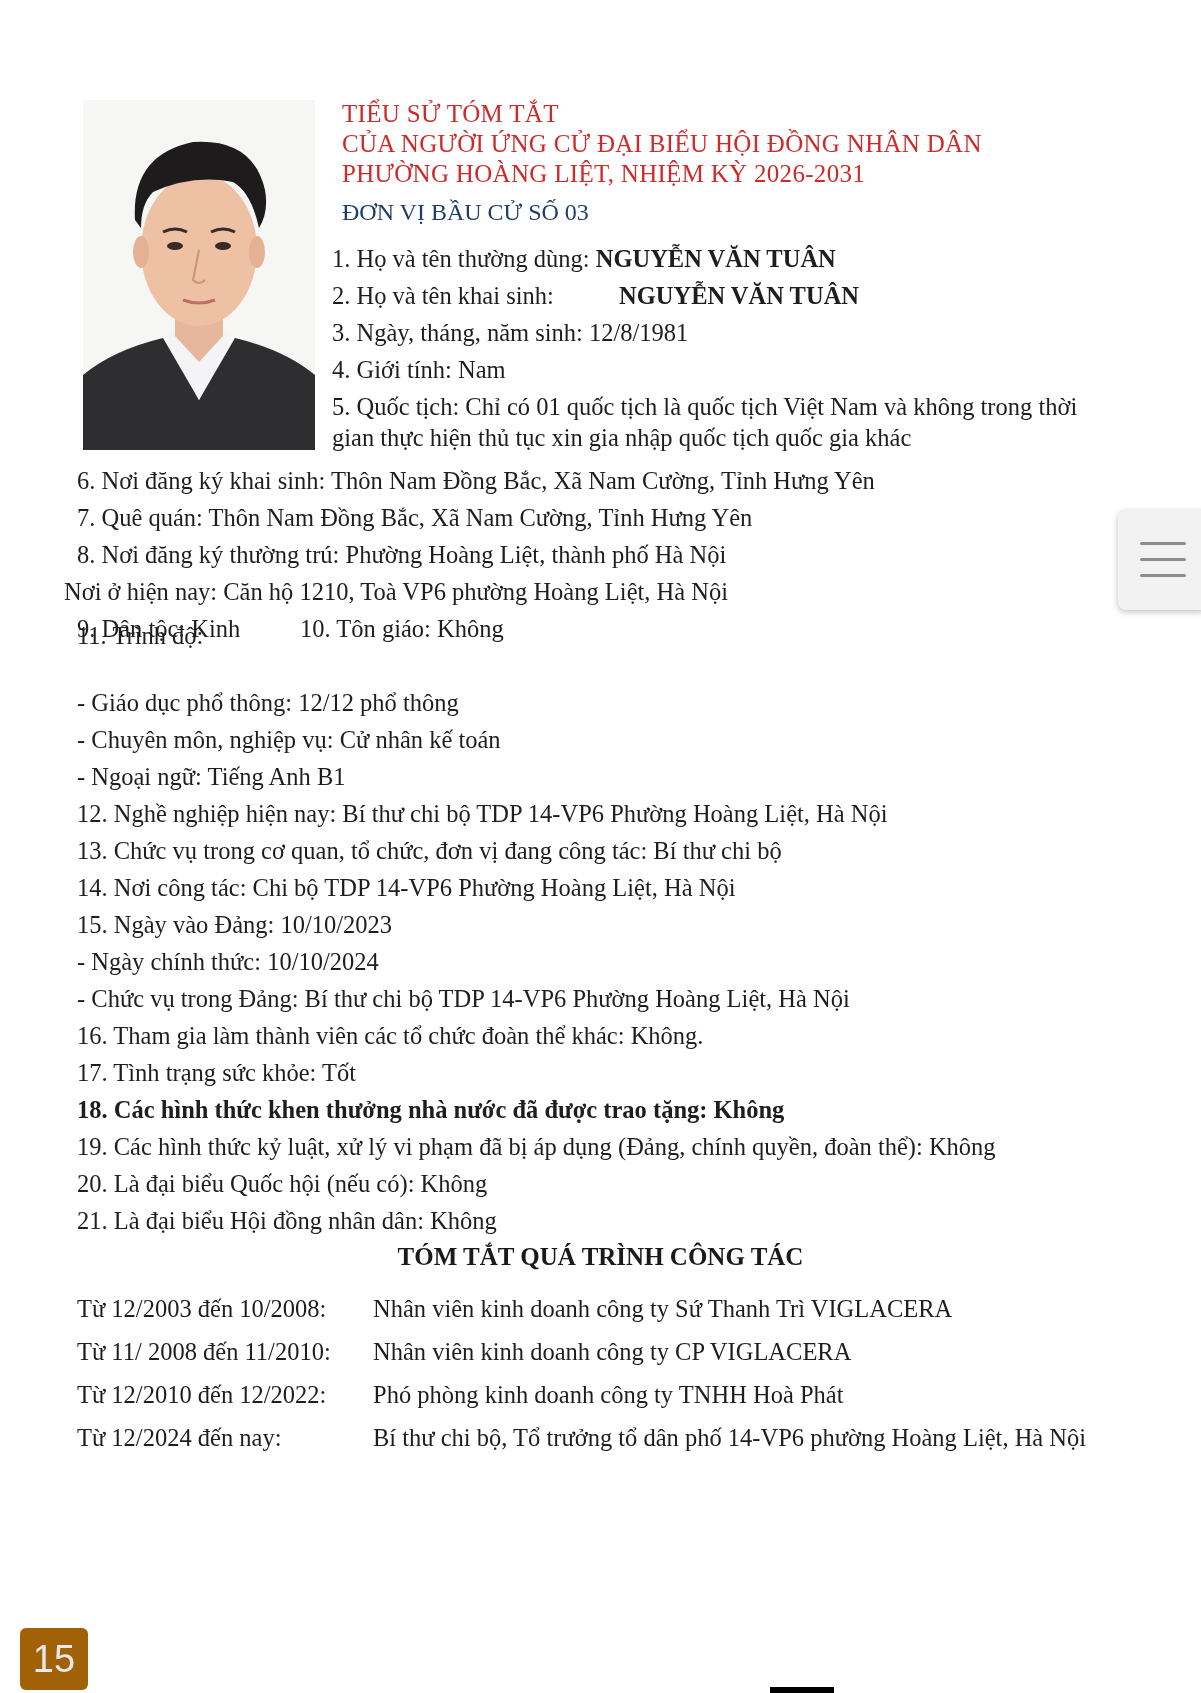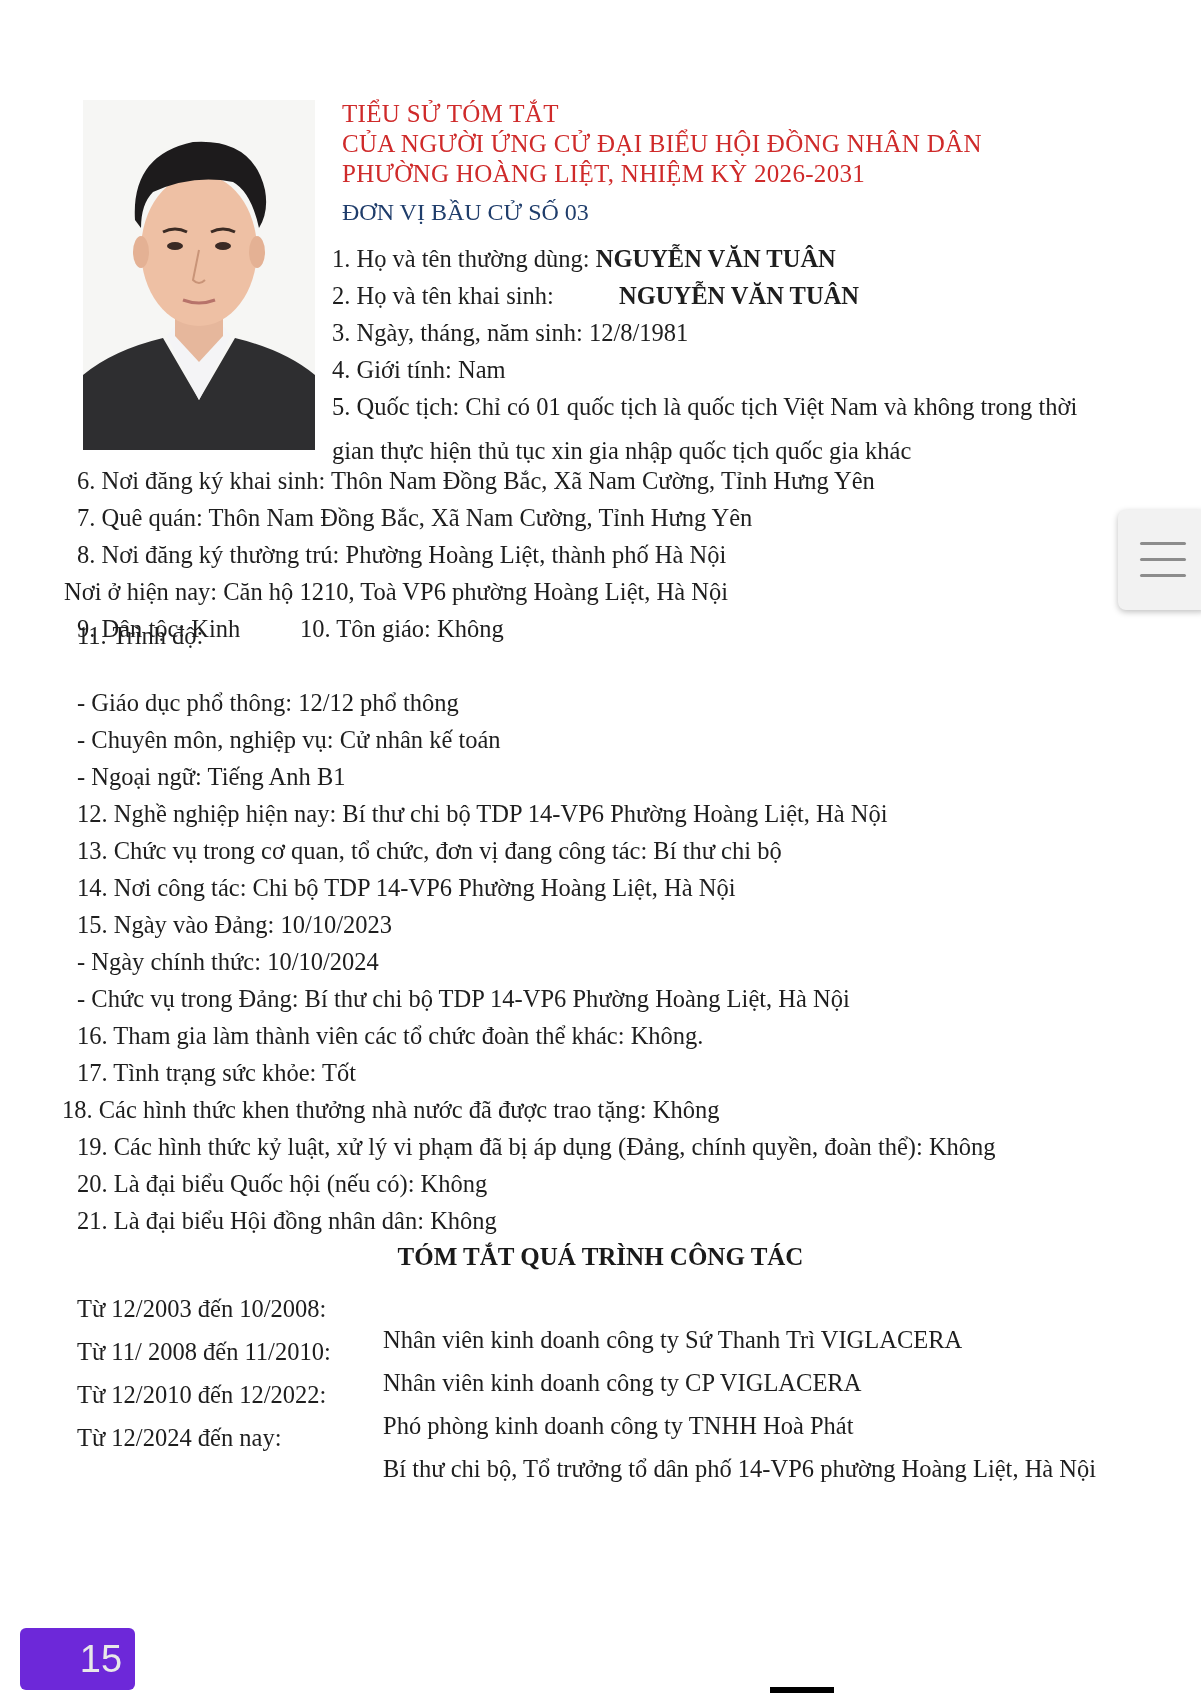--- a/index.html
+++ b/index.html
@@ -21,33 +21,33 @@
     .line {
       position: absolute; font-size: 24.5px; line-height: 30px; white-space: nowrap;
     }
     .line .b { font-weight: bold; }
     .work-title {
       position: absolute; left: 0; width: 1201px; text-align: center; top: 1243px;
       font-size: 25px; font-weight: bold; color: #1a1a1a;
     }
     .wrow { position: absolute; left: 77px; font-size: 24.5px; line-height: 32px; }
     .wrow .period { position: absolute; left: 0; white-space: nowrap; }
-    .wrow .desc { position: absolute; left: 306px; width: 720px; margin-top: 31px; }
+    .wrow .desc { position: absolute; left: 296px; width: 720px; }
 
     .menu-btn {
       position: absolute; left: 1118px; top: 510px; width: 90px; height: 100px;
       background: #f2f2f2; border-radius: 8px;
       box-shadow: 0 2px 6px rgba(0,0,0,0.25);
     }
     .menu-btn .bar { position: absolute; left: 22px; width: 46px; height: 3px; background: #8c8c8c; border-radius: 2px; }
 
     .page-badge {
       position: absolute; left: 20px; top: 1628px; width: 68px; height: 62px;
-      background: #6d28d9; border-radius: 6px; color: #e8e8e8;
-      font-family: "Liberation Sans", sans-serif; font-size: 38px; line-height: 62px; text-align: center; padding-left: 47px;
+      background: #a16207; border-radius: 6px; color: #e8e8e8;
+      font-family: "Liberation Sans", sans-serif; font-size: 38px; line-height: 62px; text-align: center;
     }
     .bottom-bar { position: absolute; left: 770px; top: 1687px; width: 64px; height: 6px; background: #000; }
   </style>
 </head>
 <body>
 
 <div class="photo">
   <svg viewBox="0 0 232 350" preserveAspectRatio="none">
     <rect width="232" height="350" fill="#f6f6f4"></rect>
 
@@ -83,41 +83,41 @@
   <span>1. Họ và tên thường dùng:</span>
   <span class="b">NGUYỄN VĂN TUÂN</span>
 </div>
 <div class="line" style="left:332px; top:281px;">
   <span>2. Họ và tên khai sinh:</span>
   <span class="b" style="position:absolute; left:287px;">NGUYỄN VĂN TUÂN</span>
 </div>
 <div class="line" style="left:332px; top:318px;">3. Ngày, tháng, năm sinh: 12/8/1981</div>
 <div class="line" style="left:332px; top:355px;">4. Giới tính: Nam</div>
 <div class="line" style="left:332px; top:392px;">5. Quốc tịch: Chỉ có 01 quốc tịch là quốc tịch Việt Nam và không trong thời</div>
-<div class="line" style="left:332px; top:436px;">gian thực hiện thủ tục xin gia nhập quốc tịch quốc gia khác</div>
+<div class="line" style="left:332px; top:423px;">gian thực hiện thủ tục xin gia nhập quốc tịch quốc gia khác</div>
 
 <div class="line" style="left:77px; top:466px;">6. Nơi đăng ký khai sinh: Thôn Nam Đồng Bắc, Xã Nam Cường, Tỉnh Hưng Yên</div>
 <div class="line" style="left:77px; top:503px;">7. Quê quán:  Thôn Nam Đồng Bắc, Xã Nam Cường, Tỉnh Hưng Yên</div>
 <div class="line" style="left:77px; top:540px;">8. Nơi đăng ký thường trú:  Phường Hoàng Liệt, thành phố Hà Nội</div>
 <div class="line" style="left:64px; top:577px;">Nơi ở hiện nay:  Căn hộ 1210, Toà VP6 phường Hoàng Liệt, Hà Nội</div>
 <div class="line" style="left:77px; top:614px;">9. Dân tộc: Kinh</div>
 <div class="line" style="left:300px; top:614px;">10. Tôn giáo: Không</div>
 <div class="line" style="left:77px; top:621px;text-align:center;">11. Trình độ:</div>
 <div class="line" style="left:77px; top:688px;">- Giáo dục phổ thông: 12/12 phổ thông</div>
 <div class="line" style="left:77px; top:725px;">- Chuyên môn, nghiệp vụ: Cử nhân kế toán</div>
 <div class="line" style="left:77px; top:762px;">- Ngoại ngữ: Tiếng Anh B1</div>
 <div class="line" style="left:77px; top:799px;">12. Nghề nghiệp hiện nay:  Bí thư chi bộ TDP 14-VP6 Phường Hoàng Liệt, Hà Nội</div>
 <div class="line" style="left:77px; top:836px;">13. Chức vụ trong cơ quan, tổ chức, đơn vị đang công tác:  Bí thư chi bộ</div>
 <div class="line" style="left:77px; top:873px;">14. Nơi công tác: Chi bộ TDP 14-VP6 Phường Hoàng Liệt, Hà Nội</div>
 <div class="line" style="left:77px; top:910px;">15. Ngày vào Đảng: 10/10/2023</div>
 <div class="line" style="left:77px; top:947px;">- Ngày chính thức: 10/10/2024</div>
 <div class="line" style="left:77px; top:984px;">- Chức vụ trong Đảng: Bí thư chi bộ TDP 14-VP6 Phường Hoàng Liệt, Hà Nội</div>
 <div class="line" style="left:77px; top:1021px;">16. Tham gia làm thành viên các tổ chức đoàn thể khác: Không.</div>
 <div class="line" style="left:77px; top:1058px;">17. Tình trạng sức khỏe: Tốt</div>
-<div class="line" style="left:62px; top:1095px;">18. Các hình thức khen thưởng nhà nước đã được trao tặng: Không</div>
+<div class="line" style="left:77px; top:1095px;font-weight:bold;">18. Các hình thức khen thưởng nhà nước đã được trao tặng: Không</div>
 <div class="line" style="left:77px; top:1132px;">19. Các hình thức kỷ luật, xử lý vi phạm đã bị áp dụng (Đảng, chính quyền, đoàn thể): Không</div>
 <div class="line" style="left:77px; top:1169px;">20. Là đại biểu Quốc hội (nếu có): Không</div>
 <div class="line" style="left:77px; top:1206px;">21. Là đại biểu Hội đồng nhân dân: Không</div>
 
 <div class="work-title">TÓM TẮT QUÁ TRÌNH CÔNG TÁC</div>
 
 <div class="wrow" style="top:1293px;">
   <span class="period">Từ 12/2003 đến 10/2008:</span>
   <span class="desc">Nhân viên kinh doanh công ty Sứ Thanh Trì VIGLACERA</span>
 </div>

